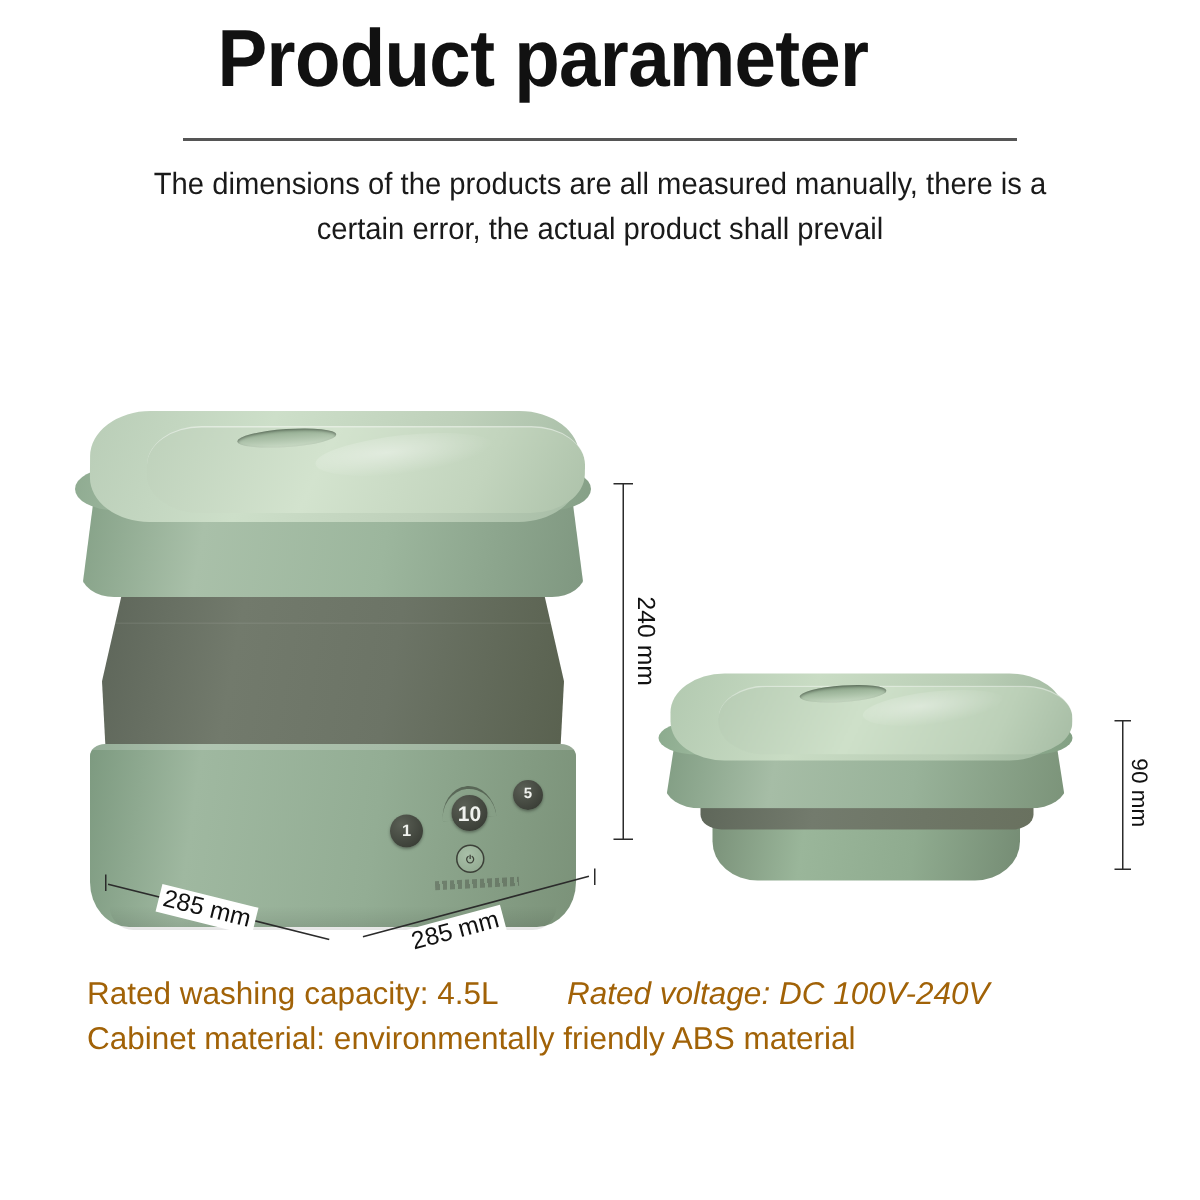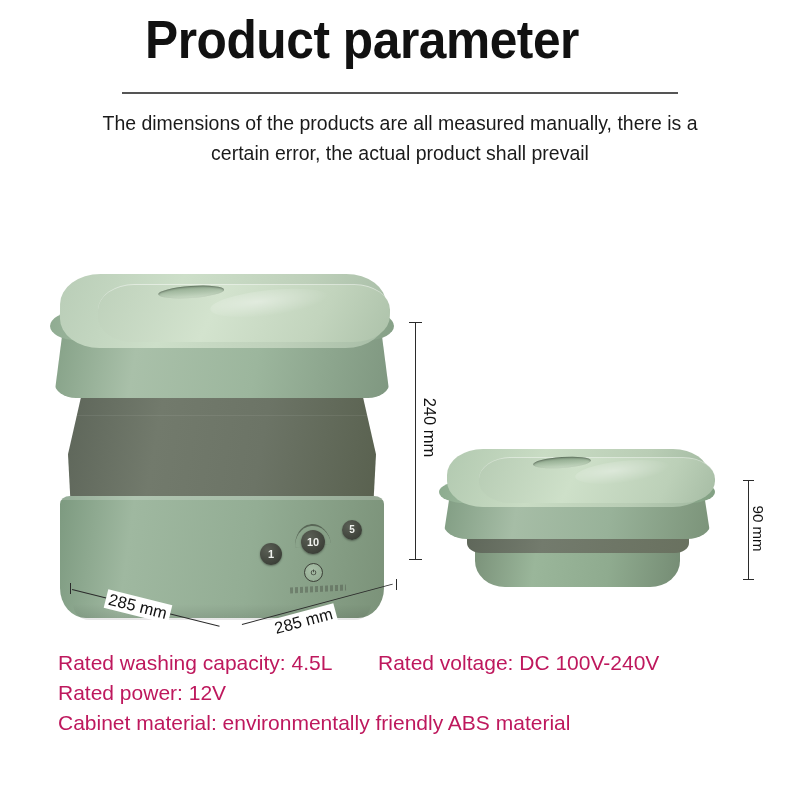--- a/index.html
+++ b/index.html
@@ -132,21 +132,21 @@
   .ctrl-btn {
     position:absolute;
     background:radial-gradient(circle at 35% 30%, #5a5f55 0%, #3e423a 70%, #2e322b 100%);
     color:#f0f2ee;
     border-radius:50%;
     display:flex; align-items:center; justify-content:center;
     font-size:11px; font-weight:bold; line-height:1;
     box-shadow:0 1px 2px rgba(0,0,0,.35);
   }
   #ctrl-1  { left:222px; top:275px; width:22px; height:22px; font-size:11px; }
-  #ctrl-10 { left:263px; top:262px; width:24px; height:24px; font-size:11px; }
+  #ctrl-10 { left:263px; top:262px; width:24px; height:24px; font-size:14px; }
   #ctrl-5  { left:304px; top:252px; width:20px; height:20px; font-size:10px; }
   #ctrl-dial-arc {
     position:absolute; left:256px; top:256px; width:36px; height:22px;
     border-top:2px solid rgba(50,55,46,.55);
     border-radius:50%/100% 100% 0 0;
     transform:rotate(-6deg);
   }
   #ctrl-power {
     position:absolute; left:266px; top:295px; width:19px; height:19px;
     border-radius:50%;
@@ -275,25 +275,25 @@
     transform: rotate(-15deg);
     transform-origin: left center;
   }
 
   
   #specs {
     position:absolute; left:58px; top:648px;
     width:700px;
     font-size:21px;
     line-height:1.42;
-    color:#be185d;
+    color:#a16207;
   }
   .spec-row { display:flex; }
   .spec-col-a { width:320px; }
-  .spec-col-b { flex:1; }
+  .spec-col-b { flex:1;font-style:italic; }
   .spec-full { width:100%; }
 </style>
 </head>
 <body>
 
 <div id="header">
   <div id="page-title">Product parameter</div>
   <div id="title-divider"></div>
   <div id="subtitle">The dimensions of the products are all measured manually, there is a certain error, the actual product shall prevail</div>
 </div>
@@ -351,18 +351,17 @@
   <div id="dim285R-cap" class="dim-line"></div>
   <div id="dim285R-label" class="dim-label">285 mm</div>
 </div>
 
 <div id="specs">
   <div class="spec-row">
     <div class="spec-col-a">Rated washing capacity: 4.5L</div>
     <div class="spec-col-b">Rated voltage: DC 100V-240V</div>
   </div>
   <div class="spec-row">
-    <div class="spec-col-b">Rated power: 12V</div>
   </div>
   <div class="spec-row">
     <div class="spec-full">Cabinet material: environmentally friendly ABS material</div>
   </div>
 </div>
 
 </body></html>

